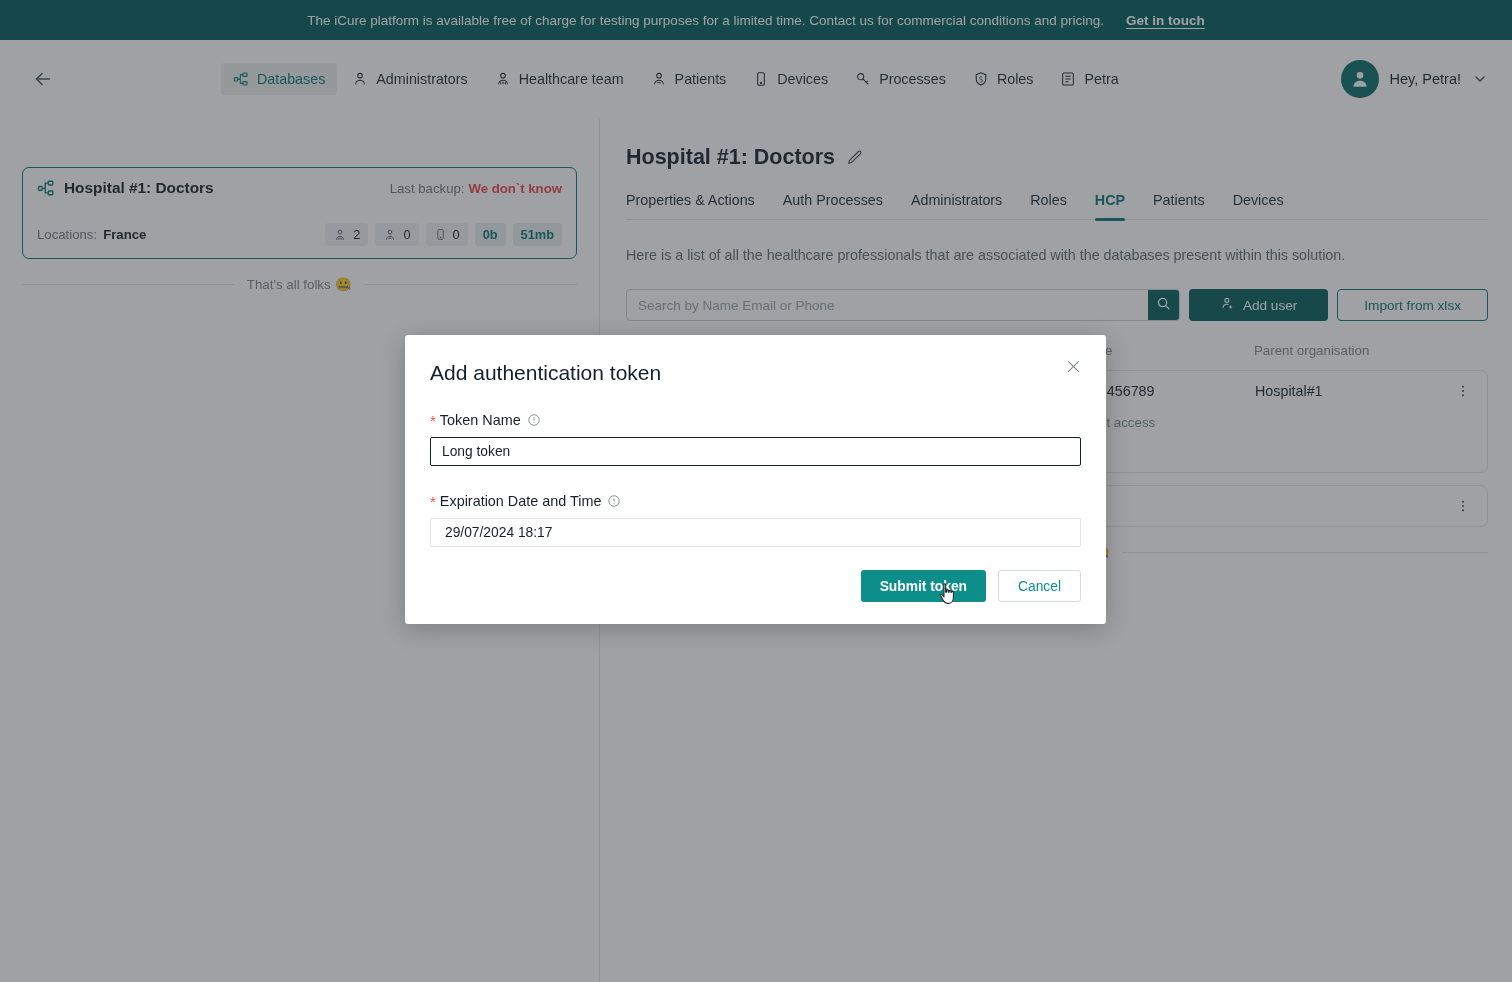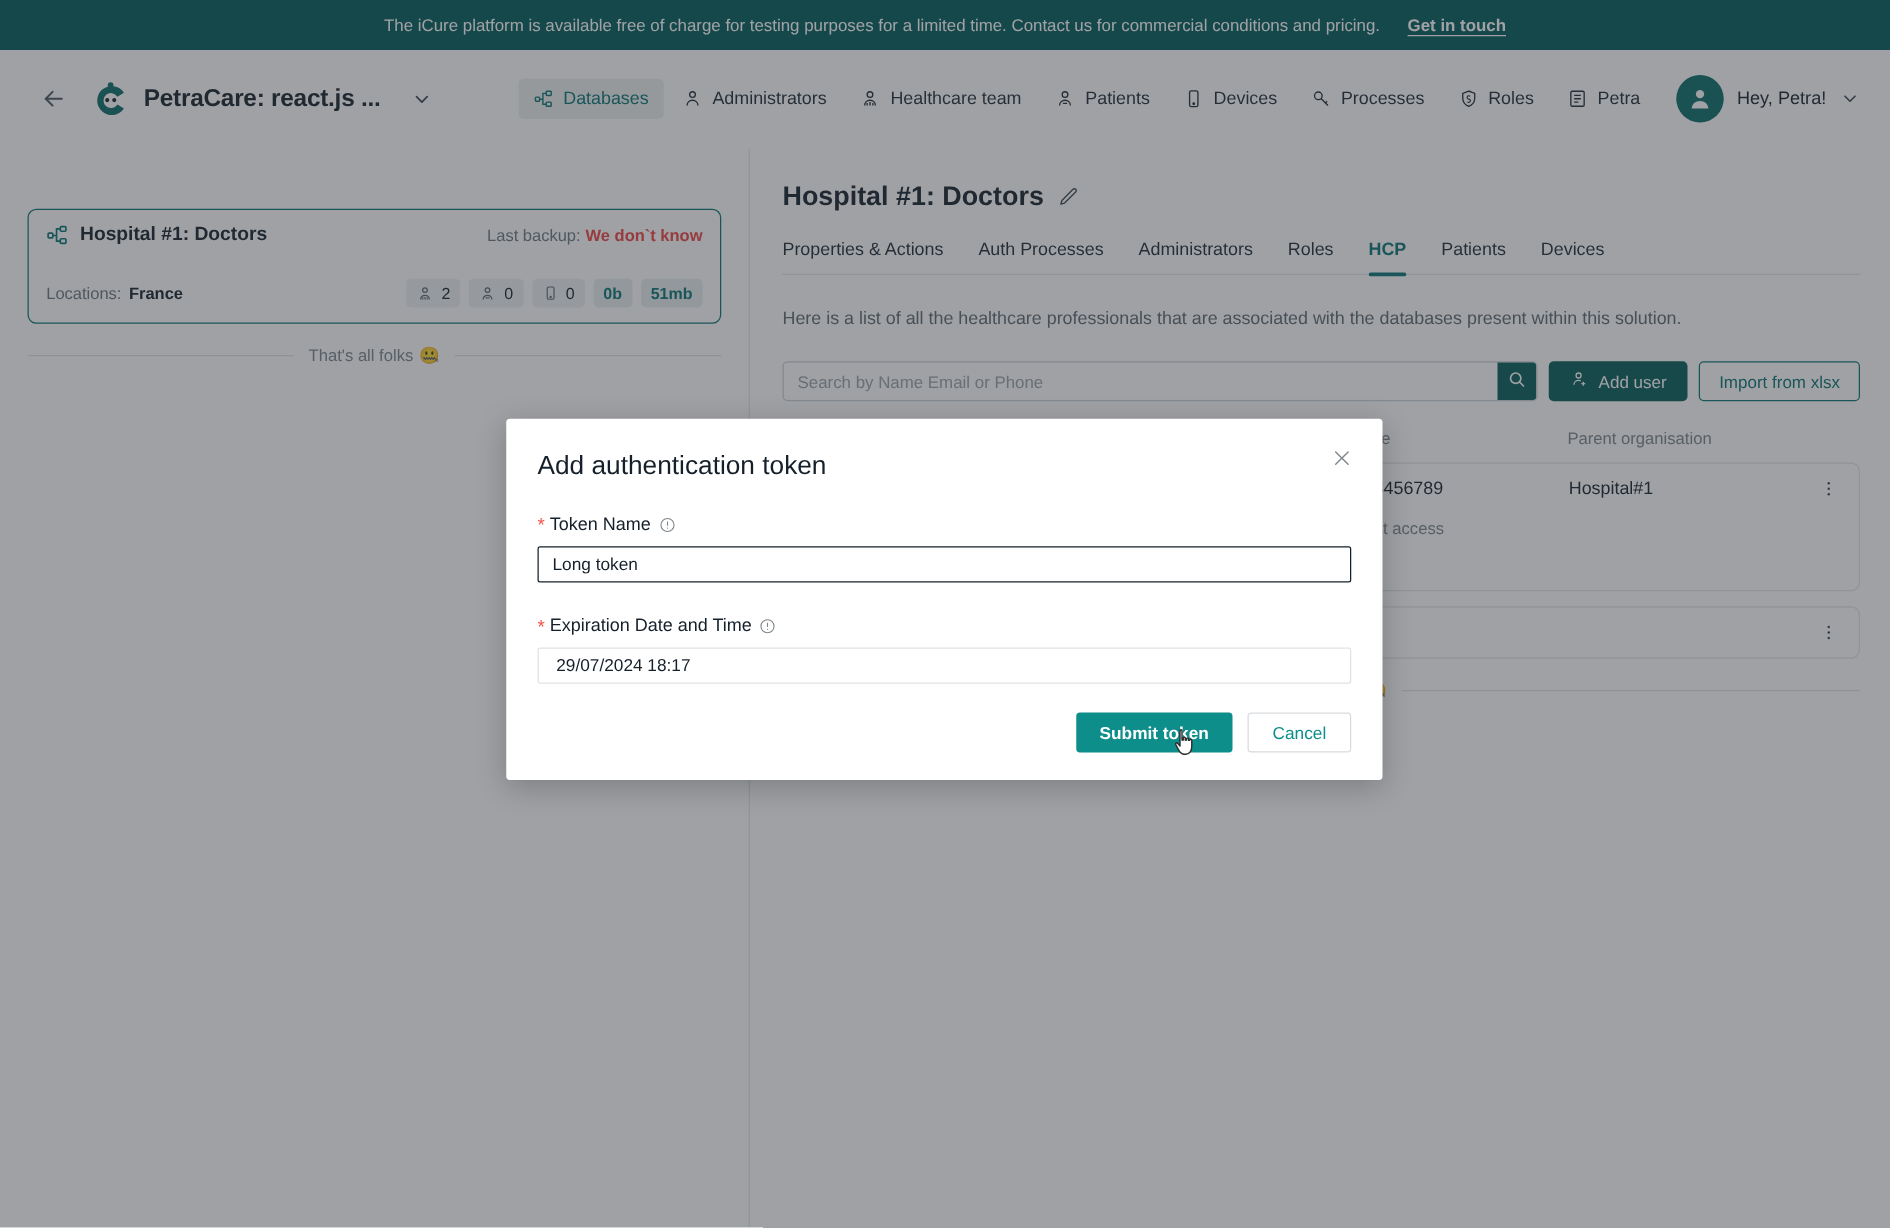--- a/index.html
+++ b/index.html
@@ -153,26 +153,26 @@
     border: 1px solid #ccd2d6; border-radius: 4px; height: 32px; overflow: hidden;
   }
   .main-searchbox input {
     flex: 1; border: none; outline: none; height: 100%; padding: 0 11px;
     font-size: 13.5px; color: #16202b; background: transparent;
     font-family: "Liberation Sans", sans-serif;
   }
   .main-searchbox input::placeholder { color: #9aa3aa; }
   .btn-add-user {
     height: 32px; background: #045d5a; color: #fff; border: none; border-radius: 4px;
-    padding: 0 17px; font-size: 13.6px; cursor: pointer;
+    padding: 0 31px; font-size: 13.6px; cursor: pointer;
     display: flex; align-items: center; gap: 8px; font-family: "Liberation Sans", sans-serif;
   }
   .btn-import {
     height: 32px; background: #fff; color: #0a7575; border: 1.4px solid #0a7575;
-    border-radius: 4px; padding: 0 15px; font-size: 13.6px; cursor: pointer;
+    border-radius: 4px; padding: 0 26px; font-size: 13.6px; cursor: pointer;
     font-family: "Liberation Sans", sans-serif;
   }
 
   .tbl-head {
     display: flex; margin-top: 22px; font-size: 13.3px; color: #7d868d; padding: 0 16px;
   }
   .tbl-head .c-type { width: 56px; }
   .tbl-head .c-name { width: 180px; }
   .tbl-head .c-email { width: 196px; }
   .tbl-head .c-phone { width: 180px; }
@@ -262,37 +262,20 @@
   </div>
 
   <div class="topnav">
     <div class="back-arrow">
       <svg width="22" height="22" viewBox="0 0 24 24" fill="none" stroke="currentColor" stroke-width="1.7" stroke-linecap="round" stroke-linejoin="round">
           <line x1="19" y1="12" x2="5" y2="12"></line>
           <polyline points="11 18 5 12 11 6"></polyline>
         </svg>
     </div>
 
-    <div class="brand">
-      <span class="logo-mark">
-        <svg width="31" height="31" viewBox="0 0 32 32" fill="none">
-          <circle cx="16" cy="4.2" r="2.4" fill="#0a6b68"></circle>
-          <rect x="15" y="5.5" width="2" height="4" fill="#0a6b68"></rect>
-          <path d="M27 10.5 A12 12 0 1 0 27 23.5 L21.6 20.2 A6.2 6.2 0 1 1 21.6 13.8 Z" fill="#0a6b68"></path>
-          <circle cx="13.2" cy="16.6" r="1.7" fill="#16202b"></circle>
-          <circle cx="19" cy="16.6" r="1.7" fill="#16202b"></circle>
-        </svg>
-      </span>
-      <span class="brand-title">PetraCare: react.js ...</span>
-      <span class="brand-caret">
-        <svg width="17" height="17" viewBox="0 0 24 24" fill="none" stroke="currentColor" stroke-width="2" stroke-linecap="round" stroke-linejoin="round">
-            <polyline points="6 9 12 15 18 9"></polyline>
-          </svg>
-      </span>
-    </div>
 
     <nav class="mainnav">
       <div class="navitem active">
         <span class="ico">
           <svg width="16" height="16" viewBox="0 0 24 24" fill="none" stroke="currentColor" stroke-width="1.7">
               <rect x="2" y="10" width="5" height="5" rx="1"></rect>
               <rect x="15" y="3" width="6" height="5" rx="1"></rect>
               <rect x="15" y="16" width="6" height="5" rx="1"></rect>
               <path d="M7 12.5h4M11 12.5V5.5h4M11 12.5v6h4"></path>
             </svg>

